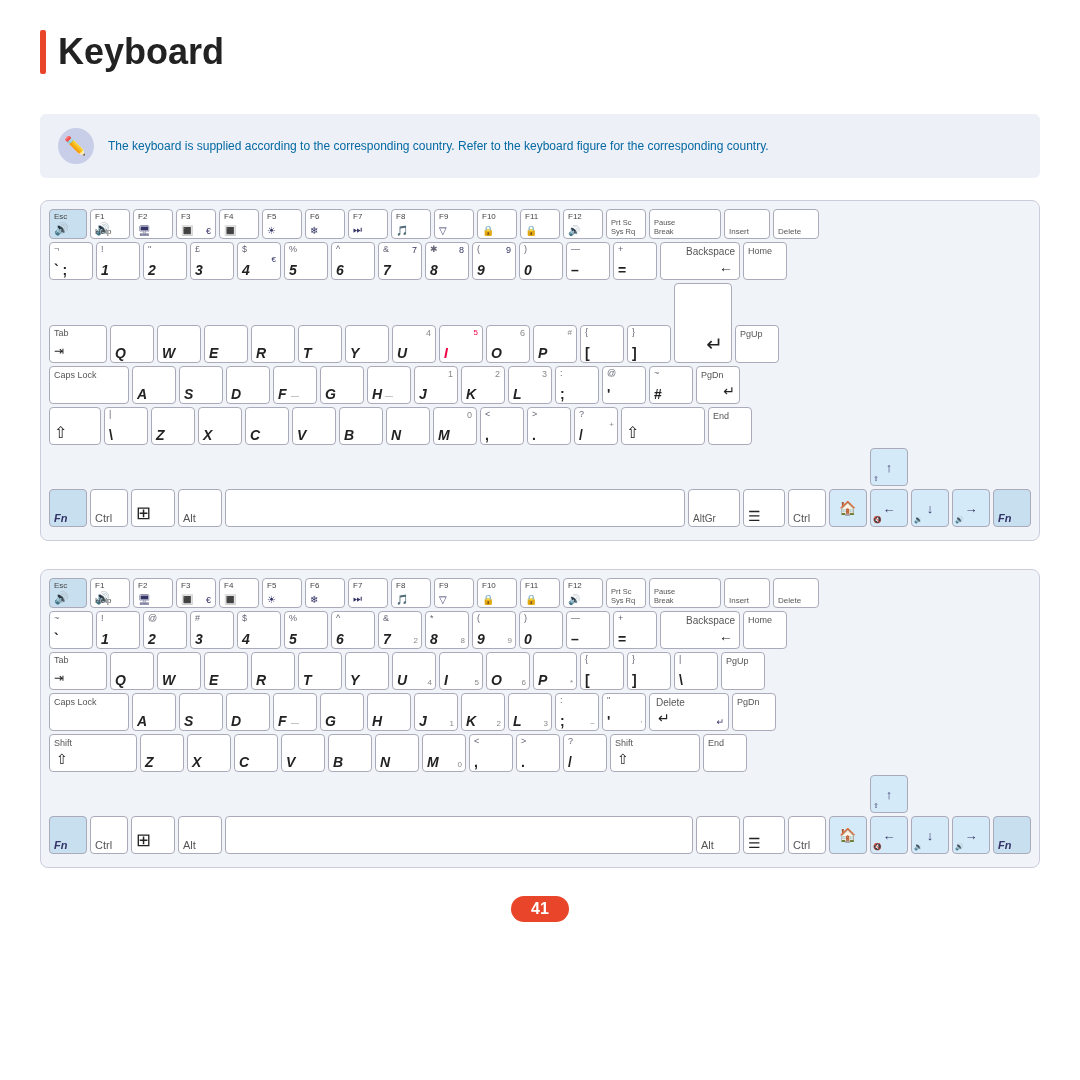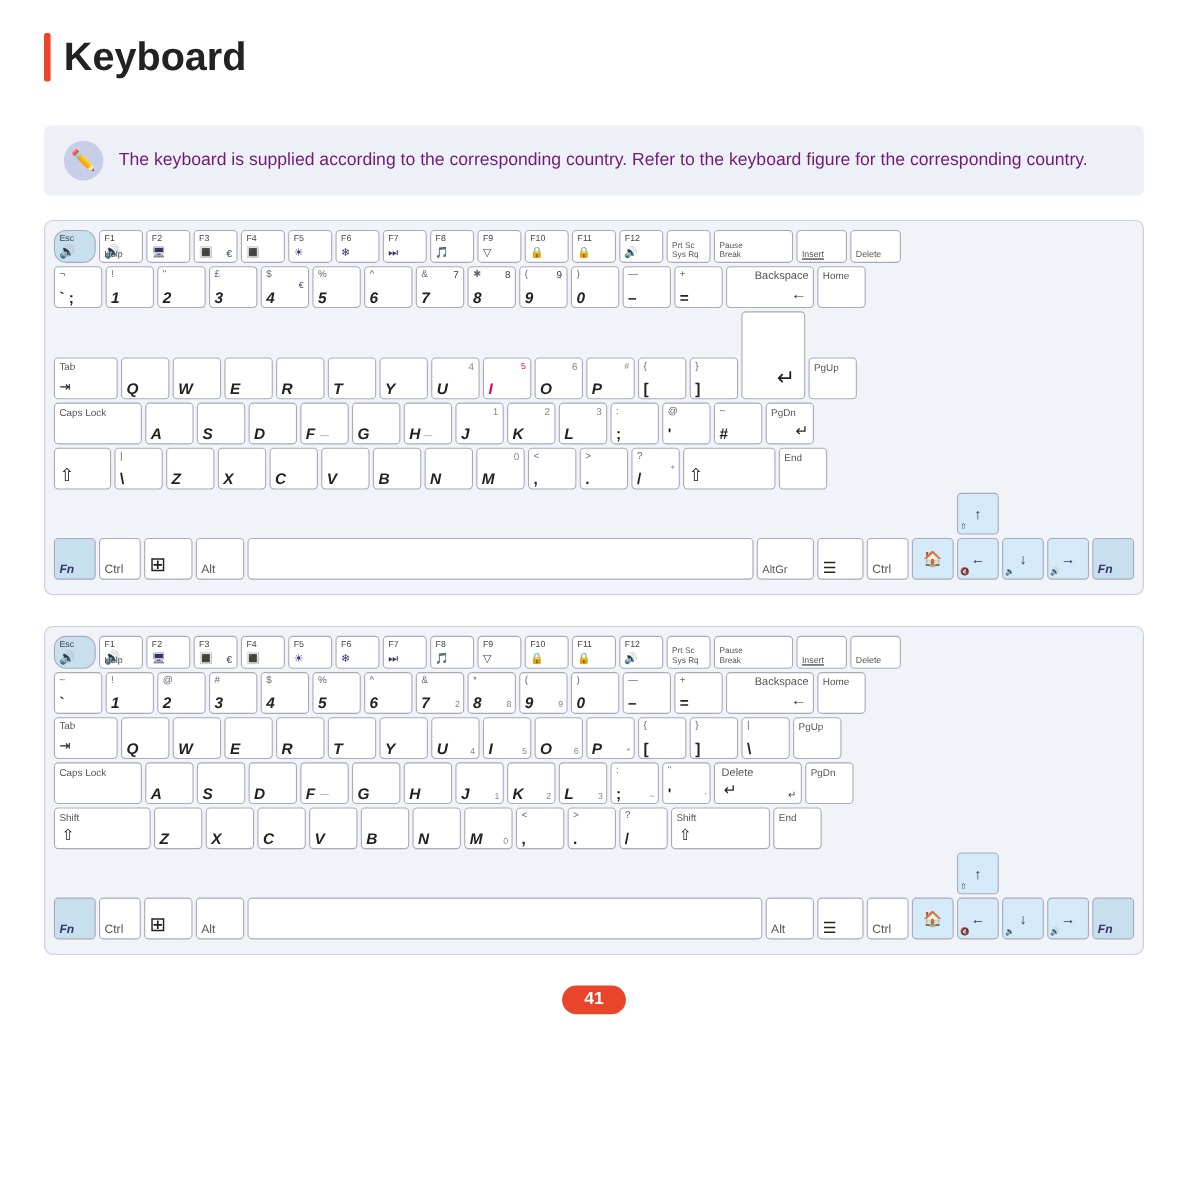--- a/index.html
+++ b/index.html
@@ -46,22 +46,22 @@
       background: #c8cee8;
       border-radius: 50%;
       display: flex;
       align-items: center;
       justify-content: center;
       font-size: 18px;
       color: #556;
       flex-shrink: 0;
     }
     .notice-text {
-      font-size: 16px;
-      color: #701a75;
+      font-size: 12px;
+      color: #0369a1;
       line-height: 1.5;
     }
 
     .section-title {
       font-size: 15px;
       font-weight: bold;
       margin-bottom: 8px;
     }
 
     
@@ -134,37 +134,37 @@
     }
     .key .fn-row-top {
       font-size: 8px;
       color: #444;
       position: absolute;
       top: 2px;
       left: 4px;
     }
 
     
-    .w-esc { width: 38px; border-radius: 11px; }
+    .w-esc { width: 38px; }
     .w-fn { width: 38px; }
     .w-f-row { width: 40px; height: 30px; }
     .w-tab { width: 58px; }
     .w-caps { width: 80px; }
     .w-lshift { width: 52px; }
     .w-rshift { width: 84px; }
     .w-backspace { width: 80px; }
     .w-space { flex: 1; }
     .w-ctrl { width: 36px; }
     .w-alt { width: 44px; }
     .w-altgr { width: 52px; }
     .w-menu { width: 42px; }
     .w-nav { width: 38px; height: 38px; }
     .w-prtsc { width: 40px; }
     .w-pause { width: 72px; }
-    .w-insert { width: 46px; text-decoration: underline; }
+    .w-insert { width: 46px; }
     .w-delete { width: 46px; }
     .w-home { width: 44px; }
     .w-pgup { width: 44px; }
     .w-pgdn { width: 44px; }
     .w-end { width: 44px; }
     .w-winkey { width: 44px; }
     .w-std { width: 44px; }
 
     .key.small-key {
       height: 30px;

